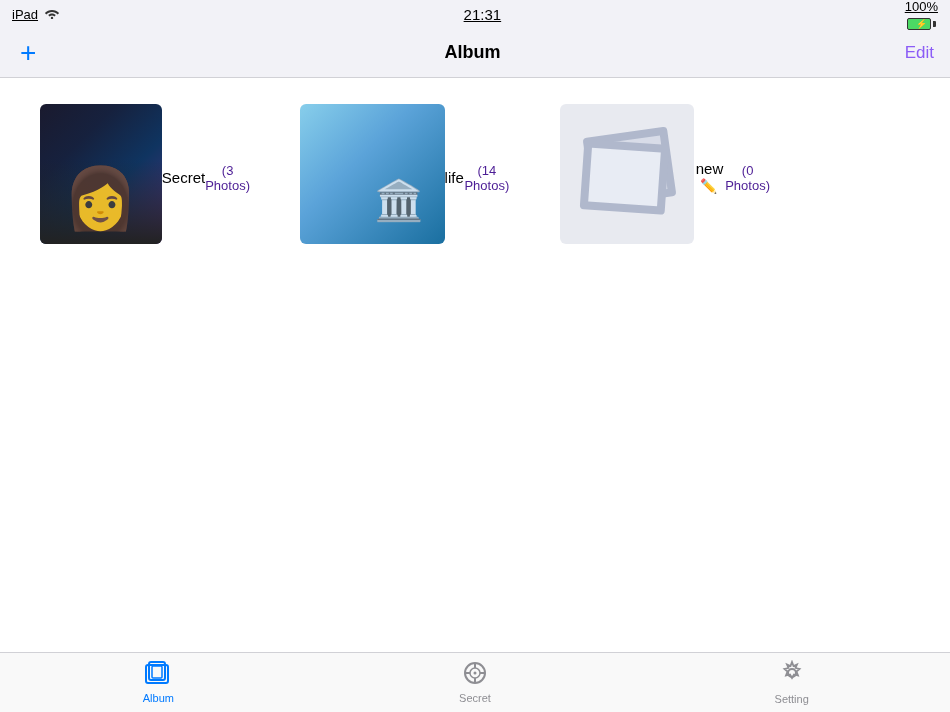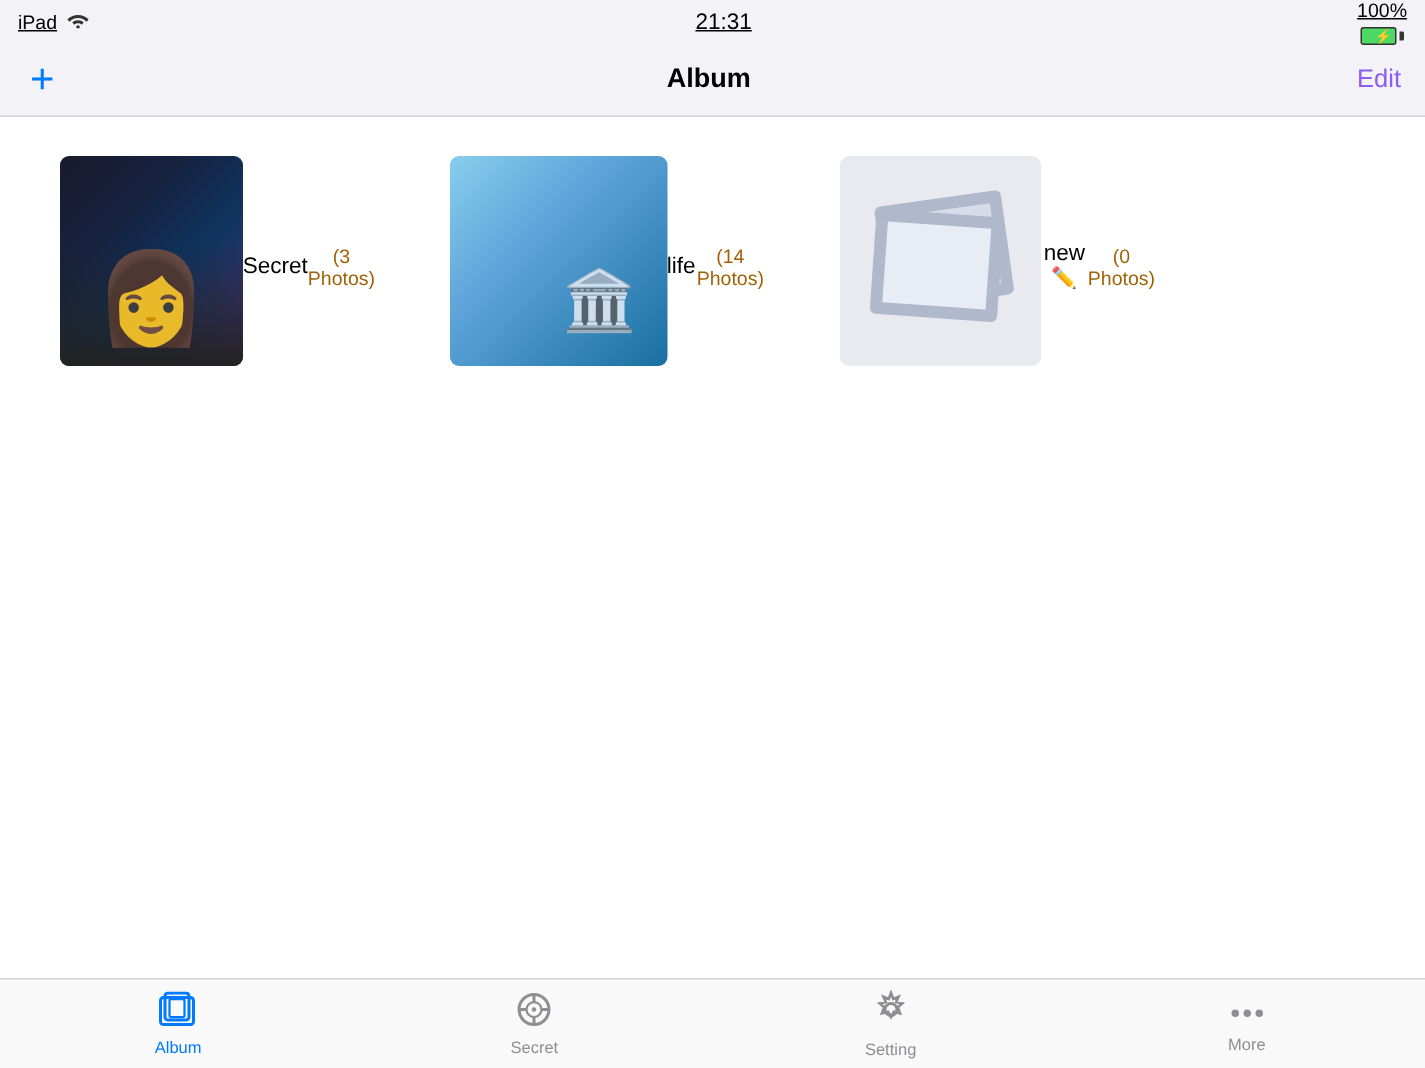--- a/index.html
+++ b/index.html
@@ -213,21 +213,21 @@
     }
 
     .album-name {
       font-size: 15px;
       color: #000;
       margin-bottom: 2px;
       text-align: center;
     }
     .album-count {
       font-size: 13px;
-      color: #a16207;
+      color: #4c1d95;
       text-align: center;
     }
     .pencil-emoji {
       font-size: 14px;
     }
 
     
     #tab-bar {
       position: absolute;
       bottom: 0;
@@ -390,22 +390,14 @@
   <div class="tab-item tab-inactive">
     <div>
       <svg width="26" height="26" viewBox="0 0 26 26" fill="none">
         <circle cx="13" cy="13" r="4" stroke="#8e8e93" stroke-width="2"></circle>
         <path d="M13 2 L14.5 6 L18 4.5 L16.5 8 L20.5 9 L17.5 11.5 L19 15.5 L15 14.5 L13 18 L11 14.5 L7 15.5 L8.5 11.5 L5.5 9 L9.5 8 L8 4.5 L11.5 6 Z" stroke="#8e8e93" stroke-width="1.8" fill="none"></path>
       </svg>
     </div>
     <span class="tab-label">Setting</span>
   </div>
 
-  <div class="tab-item tab-inactive">
-    <div class="dots-icon">
-      <div class="dot"></div>
-      <div class="dot"></div>
-      <div class="dot"></div>
-    </div>
-    <span class="tab-label">More</span>
-  </div>
 
 </div>
 
 </body></html>

